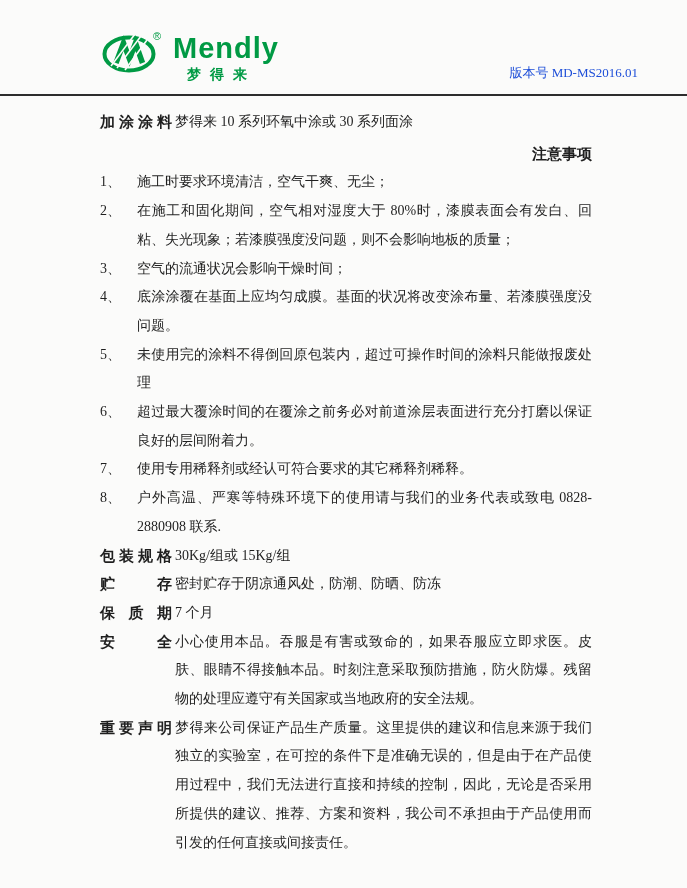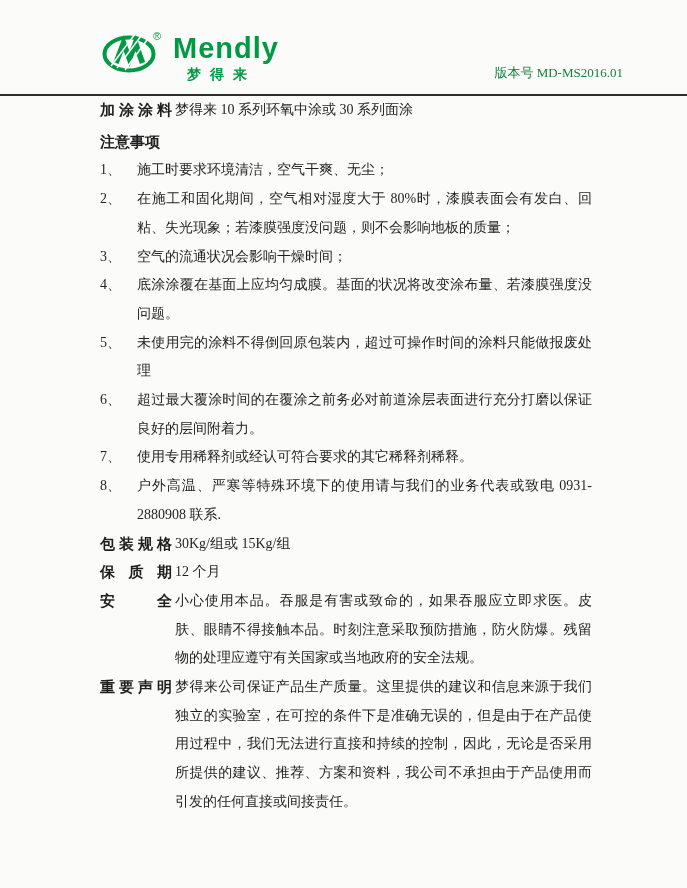--- a/index.html
+++ b/index.html
@@ -45,28 +45,28 @@
     font-weight: bold;
     font-size: 14px;
     line-height: 1;
     letter-spacing: 9px;
     color: #009A44;
     margin-top: 4px;
     padding-left: 14px;
   }
   .version {
     position: absolute;
-    right: 64px; bottom: 12px;
+    right: 49px; bottom: 12px;
     font-size: 13px;
-    color: #15803d;
+    color: #1d4ed8;
   }
 
   
   .content {
-    padding: 0 95px 0 100px;
+    padding: 12px 95px 0 100px;
     font-size: 14px;
     line-height: 28.7px;
   }
   .row { display: flex; }
   .row .label {
     flex: none;
     width: 72px;
     margin-right: 3px;
     font-weight: bold;
     font-size: 15px;
@@ -75,20 +75,21 @@
   }
   .row .value {
     flex: 1;
     text-align: justify;
     text-align-last: left;
   }
   .heading {
     font-weight: bold;
     font-size: 15px;
     margin-top: 3px;
+    text-align: right;
   }
   .note { display: flex; }
   .note .num { flex: none; width: 37px; }
   .note .text {
     flex: 1;
     text-align: justify;
     text-align-last: left;
   }
   .specs .row .label { font-size: 15px; text-align: right; }
 </style>
@@ -150,32 +151,36 @@
       <div class="note">
         <div class="num">6、</div>
         <div class="text">超过最大覆涂时间的在覆涂之前务必对前道涂层表面进行充分打磨以保证良好的层间附着力。</div>
       </div>
       <div class="note">
         <div class="num">7、</div>
         <div class="text">使用专用稀释剂或经认可符合要求的其它稀释剂稀释。</div>
       </div>
       <div class="note">
         <div class="num">8、</div>
-        <div class="text">户外高温、严寒等特殊环境下的使用请与我们的业务代表或致电 0931-2880908 联系.</div>
+        <div class="text">户外高温、严寒等特殊环境下的使用请与我们的业务代表或致电 0828-2880908 联系.</div>
       </div>
     </div>
 
     <div class="specs">
       <div class="row">
         <div class="label">包装规格</div>
         <div class="value">30Kg/组或 15Kg/组</div>
       </div>
       <div class="row">
+        <div class="label">贮存</div>
+        <div class="value">密封贮存于阴凉通风处，防潮、防晒、防冻</div>
+      </div>
+      <div class="row">
         <div class="label">保质期</div>
-        <div class="value">12 个月</div>
+        <div class="value">7 个月</div>
       </div>
       <div class="row">
         <div class="label">安全</div>
         <div class="value">小心使用本品。吞服是有害或致命的，如果吞服应立即求医。皮肤、眼睛不得接触本品。时刻注意采取预防措施，防火防爆。残留物的处理应遵守有关国家或当地政府的安全法规。</div>
       </div>
       <div class="row">
         <div class="label">重要声明</div>
         <div class="value">梦得来公司保证产品生产质量。这里提供的建议和信息来源于我们独立的实验室，在可控的条件下是准确无误的，但是由于在产品使用过程中，我们无法进行直接和持续的控制，因此，无论是否采用所提供的建议、推荐、方案和资料，我公司不承担由于产品使用而引发的任何直接或间接责任。</div>
       </div>
     </div>

